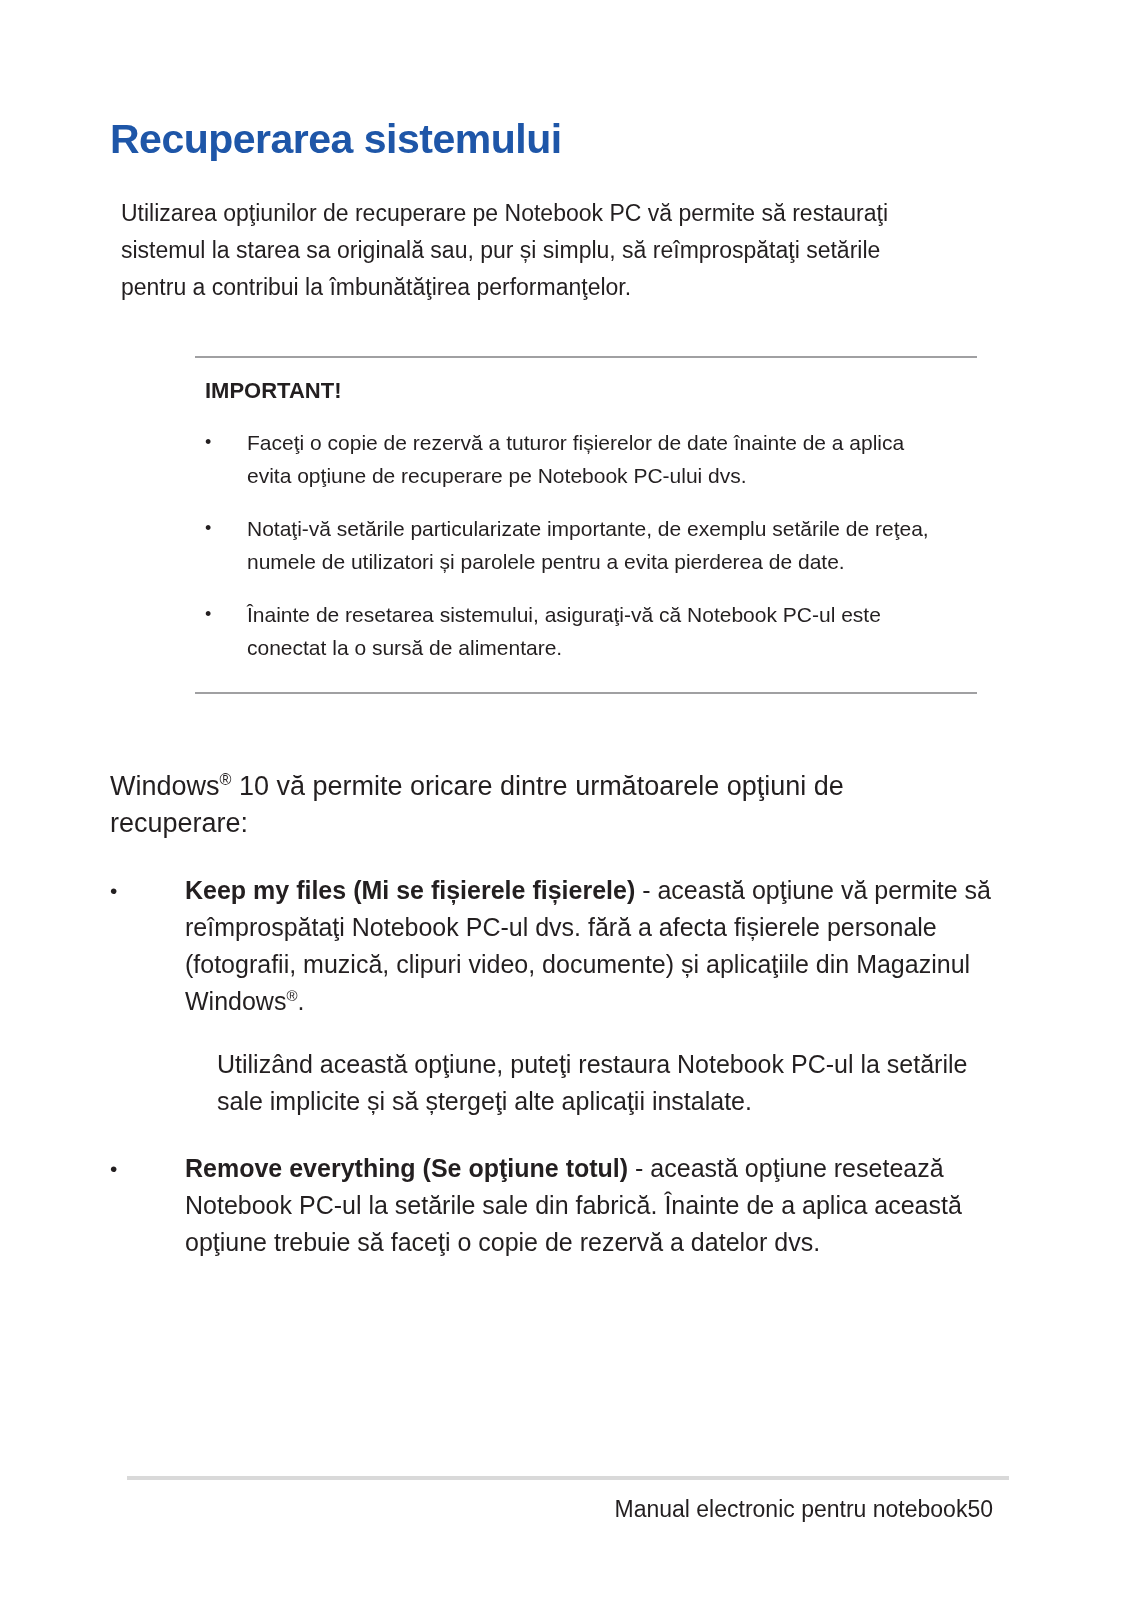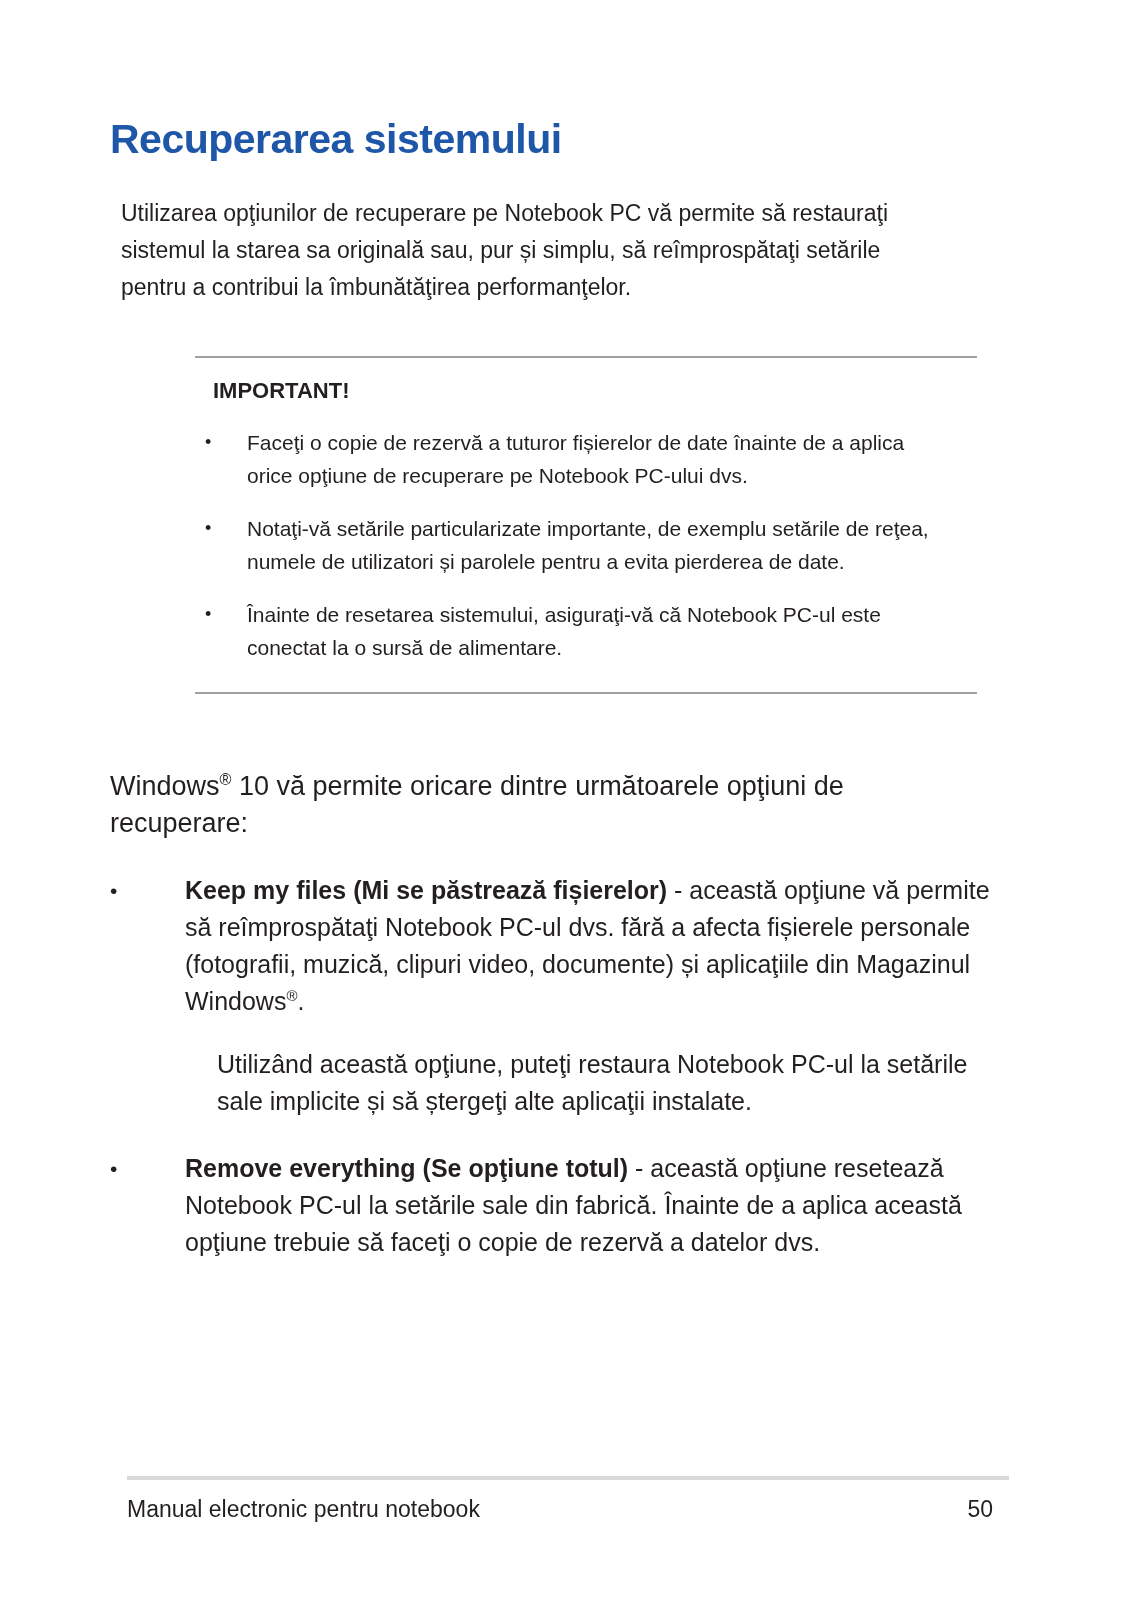--- a/index.html
+++ b/index.html
@@ -33,21 +33,21 @@
     line-height: 37px;
   }
   .important-box {
     margin: 50px 0 0 85px;
     width: 742px;
     border-top: 2px solid #A0A0A2;
     border-bottom: 2px solid #A0A0A2;
     padding: 20px 30px 28px 10px;
   }
   .important-box h2 {
-    margin: 0 0 22px 8px;
+    margin: 0 0 22px 0;
     font-size: 22px;
     font-weight: bold;
     color: #231F20;
   }
   .note-item {
     display: flex;
     margin: 0 0 20px 0;
     font-size: 21px;
     line-height: 33px;
   }
@@ -88,21 +88,21 @@
     left: 127px;
     top: 1476px;
     width: 882px;
   }
   .footer-rule {
     height: 4px;
     background: #D9D9D9;
   }
   .footer-row {
     display: flex;
-    justify-content: space-between;
+    justify-content: flex-end;
     align-items: baseline;
     margin-top: 16px;
     padding-right: 16px;
     font-size: 23px;
     color: #231F20;
   }
 </style>
 </head>
 <body>
 
@@ -111,40 +111,40 @@
 
     <h1 class="doc-title">Recuperarea sistemului</h1>
 
     <p class="intro">Utilizarea opţiunilor de recuperare pe Notebook PC vă permite să restauraţi sistemul la starea sa originală sau, pur și simplu, să reîmprospătaţi setările pentru a contribui la îmbunătăţirea performanţelor.</p>
 
     <section class="important-box">
       <h2>IMPORTANT!</h2>
 
       <div class="note-item">
         <span class="bullet">•</span>
-        <p>Faceţi o copie de rezervă a tuturor fișierelor de date înainte de a aplica orice opţiune de recuperare pe Notebook PC-ului dvs.</p>
+        <p>Faceţi o copie de rezervă a tuturor fișierelor de date înainte de a aplica evita opţiune de recuperare pe Notebook PC-ului dvs.</p>
       </div>
 
       <div class="note-item">
         <span class="bullet">•</span>
         <p>Notaţi-vă setările particularizate importante, de exemplu setările de reţea, numele de utilizatori și parolele pentru a evita pierderea de date.</p>
       </div>
 
       <div class="note-item">
         <span class="bullet">•</span>
         <p>Înainte de resetarea sistemului, asiguraţi-vă că Notebook PC-ul este conectat la o sursă de alimentare.</p>
       </div>
     </section>
 
     <p class="win-para"><span>Windows</span><sup class="reg">®</sup><span> 10 vă permite oricare dintre următoarele opţiuni de recuperare:</span></p>
 
     <div class="opt-item">
       <span class="bullet">•</span>
       <div class="opt-body">
-        <p><strong>Keep my files (Mi se păstrează fișierelor)</strong><span> -  această opţiune vă permite să reîmprospătaţi Notebook PC-ul dvs. fără a afecta fișierele personale (fotografii, muzică, clipuri video, documente) și aplicaţiile din Magazinul Windows</span><sup class="reg">®</sup><span>.</span></p>
+        <p><strong>Keep my files (Mi se fișierele fișierele)</strong><span> -  această opţiune vă permite să reîmprospătaţi Notebook PC-ul dvs. fără a afecta fișierele personale (fotografii, muzică, clipuri video, documente) și aplicaţiile din Magazinul Windows</span><sup class="reg">®</sup><span>.</span></p>
         <p class="cont">Utilizând această opţiune, puteţi restaura Notebook PC-ul la setările sale implicite și să ștergeţi alte aplicaţii instalate.</p>
       </div>
     </div>
 
     <div class="opt-item">
       <span class="bullet">•</span>
       <div class="opt-body">
         <p><strong>Remove everything (Se opţiune totul)</strong><span> - această opţiune resetează Notebook PC-ul la setările sale din fabrică. Înainte de a aplica această opţiune trebuie să faceţi o copie de rezervă a datelor dvs.</span></p>
       </div>
     </div>

